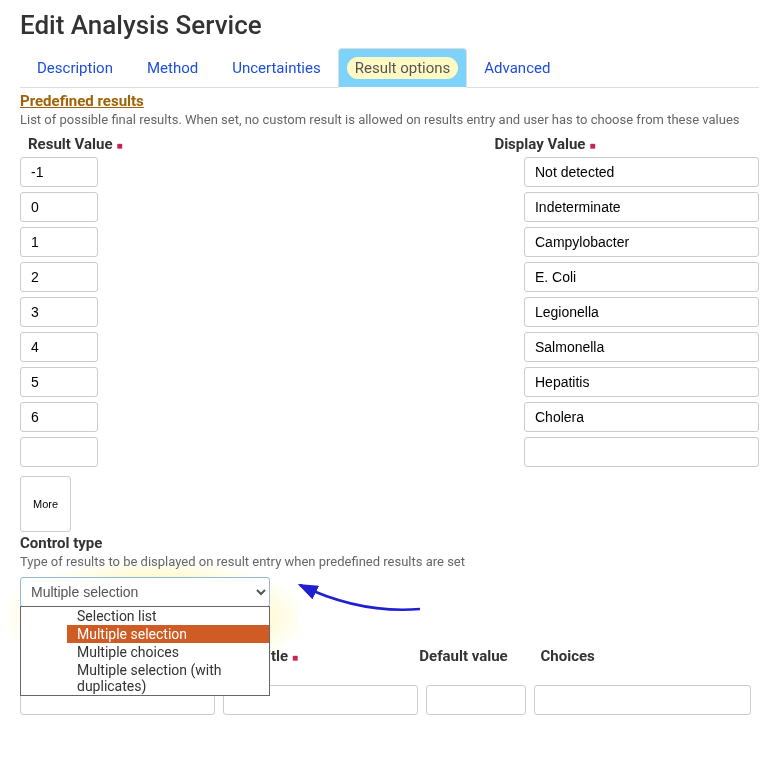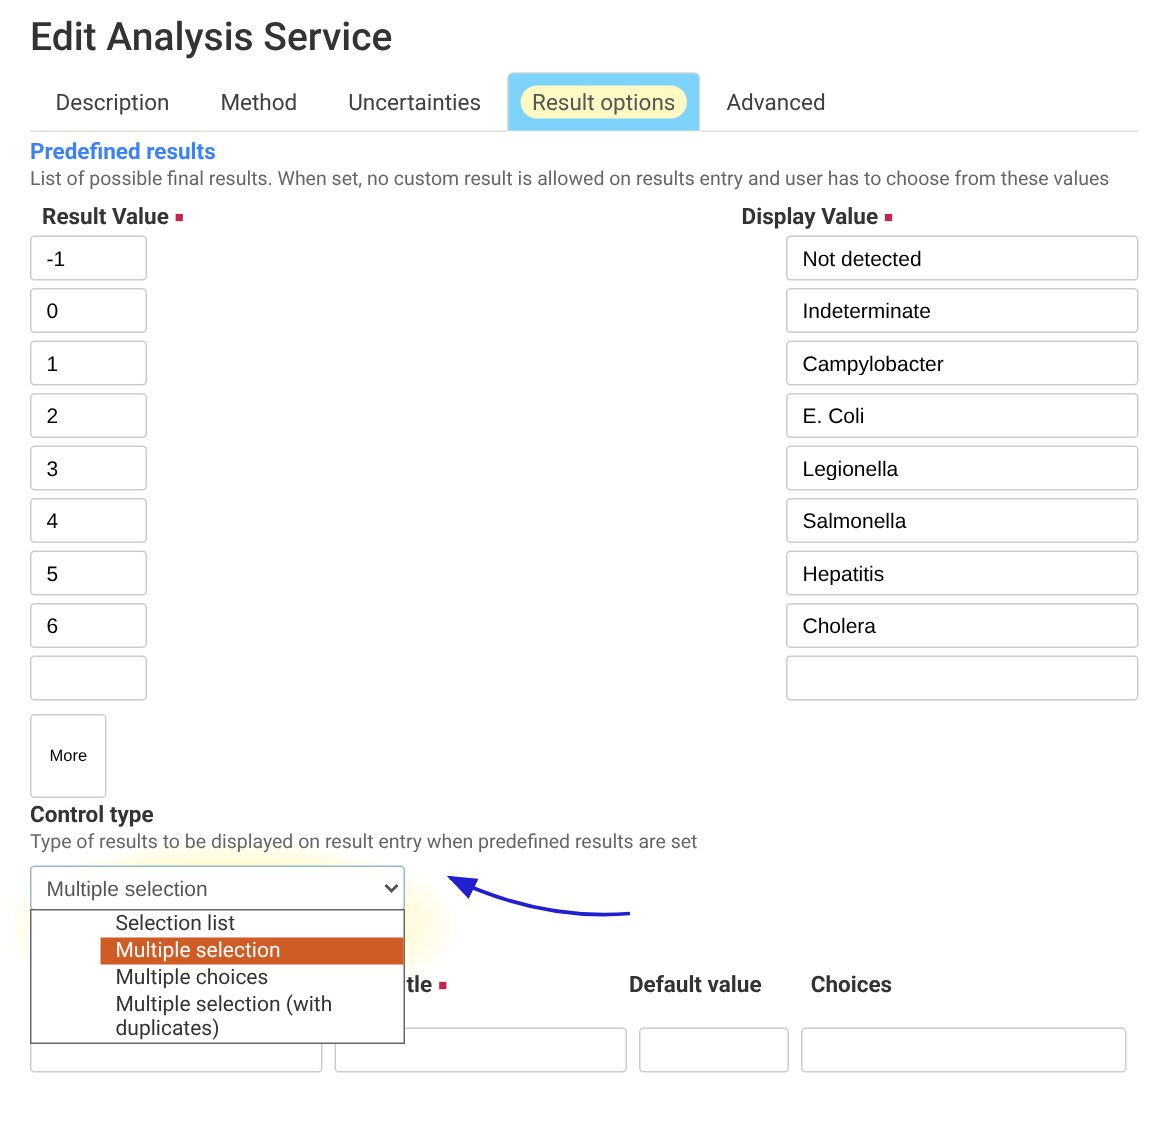--- a/index.html
+++ b/index.html
@@ -18,21 +18,21 @@
       margin-bottom: 8px;
     }
     .tabs {
       display: flex;
       border-bottom: 1px solid #ddd;
       margin-bottom: 2px;
     }
     .tab {
       padding: 10px 16px;
       font-size: 15px;
-      color: #404040;
+      color: #1d4ed8;
       cursor: pointer;
       border: 1px solid transparent;
       border-top-left-radius: 4px;
       border-top-right-radius: 4px;
       margin-bottom: -1px;
     }
     .tab.active {
       color: #555;
       border-color: #ddd;
       border-bottom-color: #fff;
@@ -42,22 +42,23 @@
     .tab-highlight {
       background: #fff9c4;
       border-radius: 12px;
       padding: 2px 8px;
       margin: -2px -8px;
       display: inline-block;
     }
     .section-label {
       font-size: 15px;
       font-weight: 700;
-      color: #3b82f6;
+      color: #a16207;
       margin-top: 4px;
+      text-decoration: underline;
     }
     .section-help {
       font-size: 13px;
       color: #666;
       margin-top: 2px;
       margin-bottom: 8px;
     }
     .field-label {
       font-size: 15px;
       font-weight: 700;

